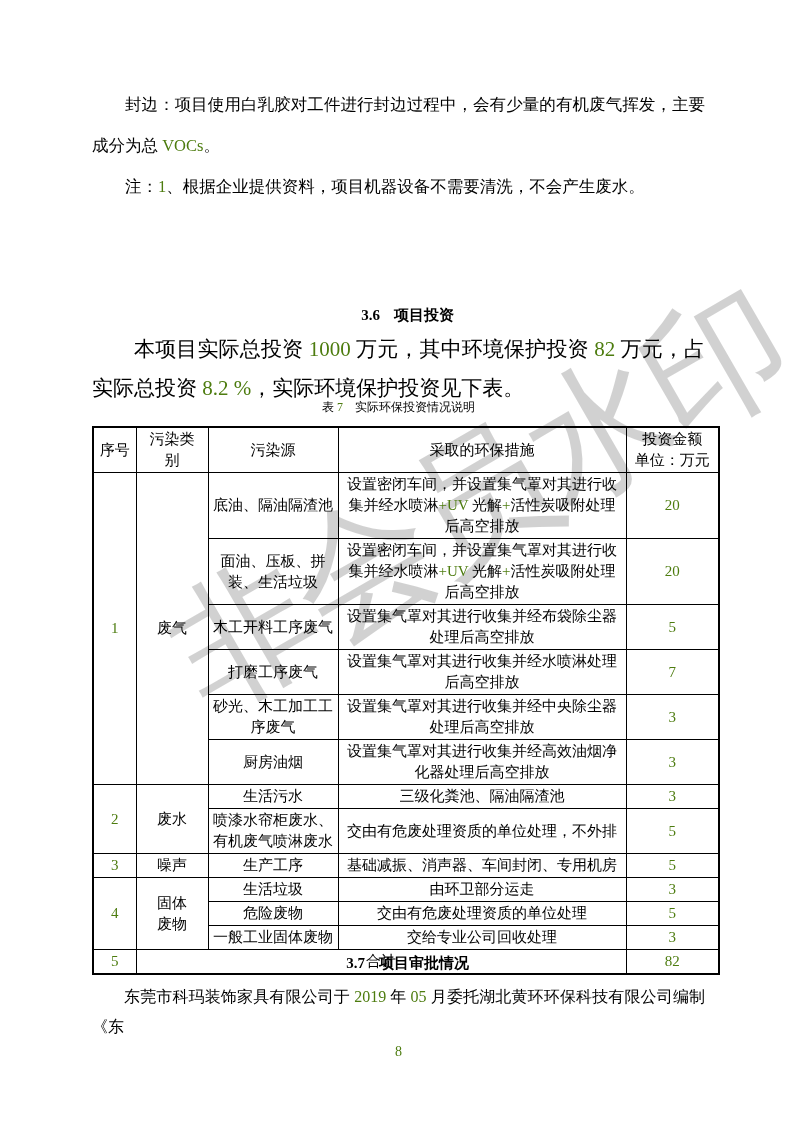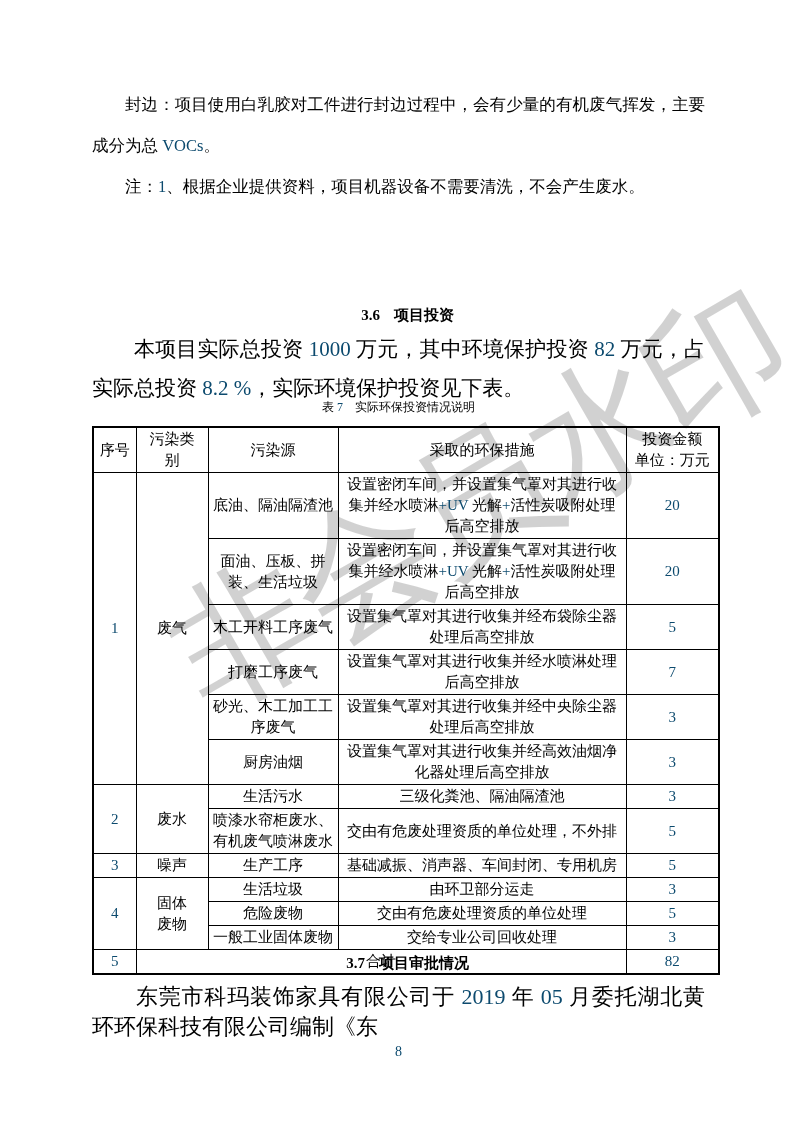--- a/index.html
+++ b/index.html
@@ -41,21 +41,21 @@
   .p3 {
     position:absolute; left:92px; top:330px; width:613px;
     font-size:21px; line-height:39px; text-indent:2em; text-align:justify;
   }
   .caption {
     position:absolute; left:92px; top:399px; width:613px;
     text-align:center; font-size:12px;
   }
   .p4 {
     position:absolute; left:92px; top:982px; width:613px;
-    font-size:22px; line-height:30px; text-indent:2em; text-align:justify;
+    font-size:16px; line-height:30px; text-indent:2em; text-align:justify;
   }
   .pagenum {
     position:absolute; left:92px; top:1044px; width:613px;
     text-align:center; font-size:14px;
   }
   table.inv {
     position:absolute; left:92px; top:426px;
     width:613px; border-collapse:collapse;
     border:2px solid #000;
     font-size:15px; text-align:center;
@@ -74,21 +74,21 @@
   .col-src { width:130px; }
   .col-mea { width:288px;margin-top:16px; }
   .col-amt { width:93px; }
   .rh38 { height:38px; }
   .rh66 { height:66px; }
   .rh44 { height:44px; }
   .rh22 { height:22px; }
   .rh23 { height:23px; }
   .wrap-narrow { display:inline-block; width:52px; line-height:21px; }
   .wrap-cat { display:inline-block; width:36px; line-height:21px; }
-  .num { color:#0c4a6e; }
+  .num { color:#4d7c0f; }
 </style>
 </head>
 <body>
 
 <div class="watermark">非会员水印</div>
 
 <div class="content">
 
   <div class="flow tint-zone">
     <p>封边：项目使用白乳胶对工件进行封边过程中，会有少量的有机废气挥发，主要成分为总 <span class="num">VOCs</span>。</p>

